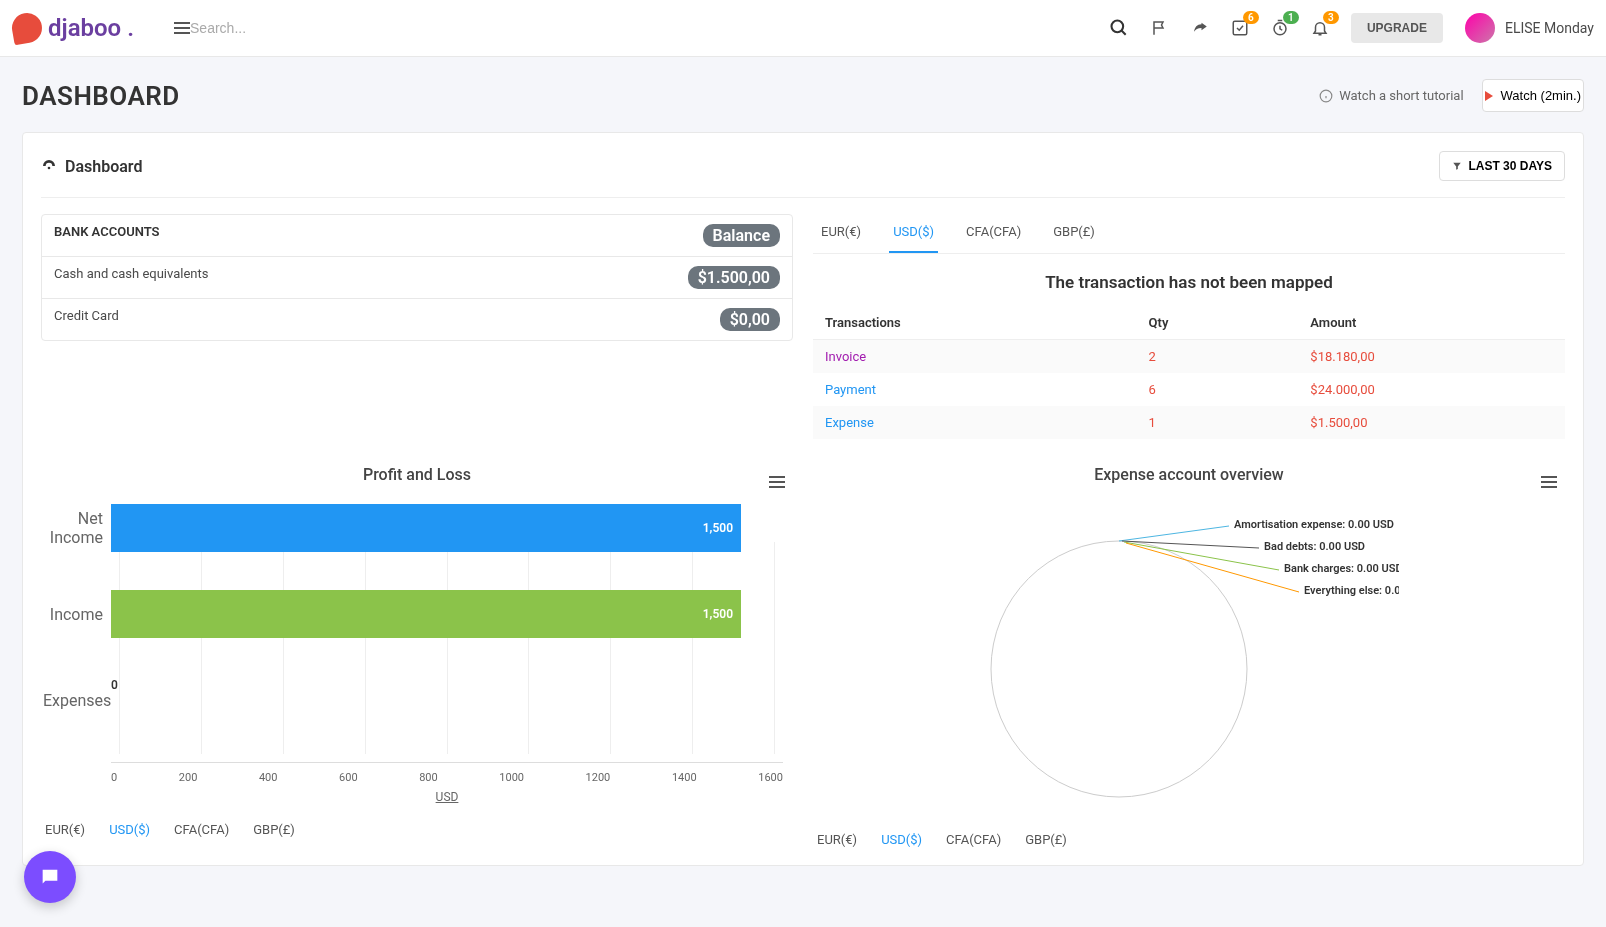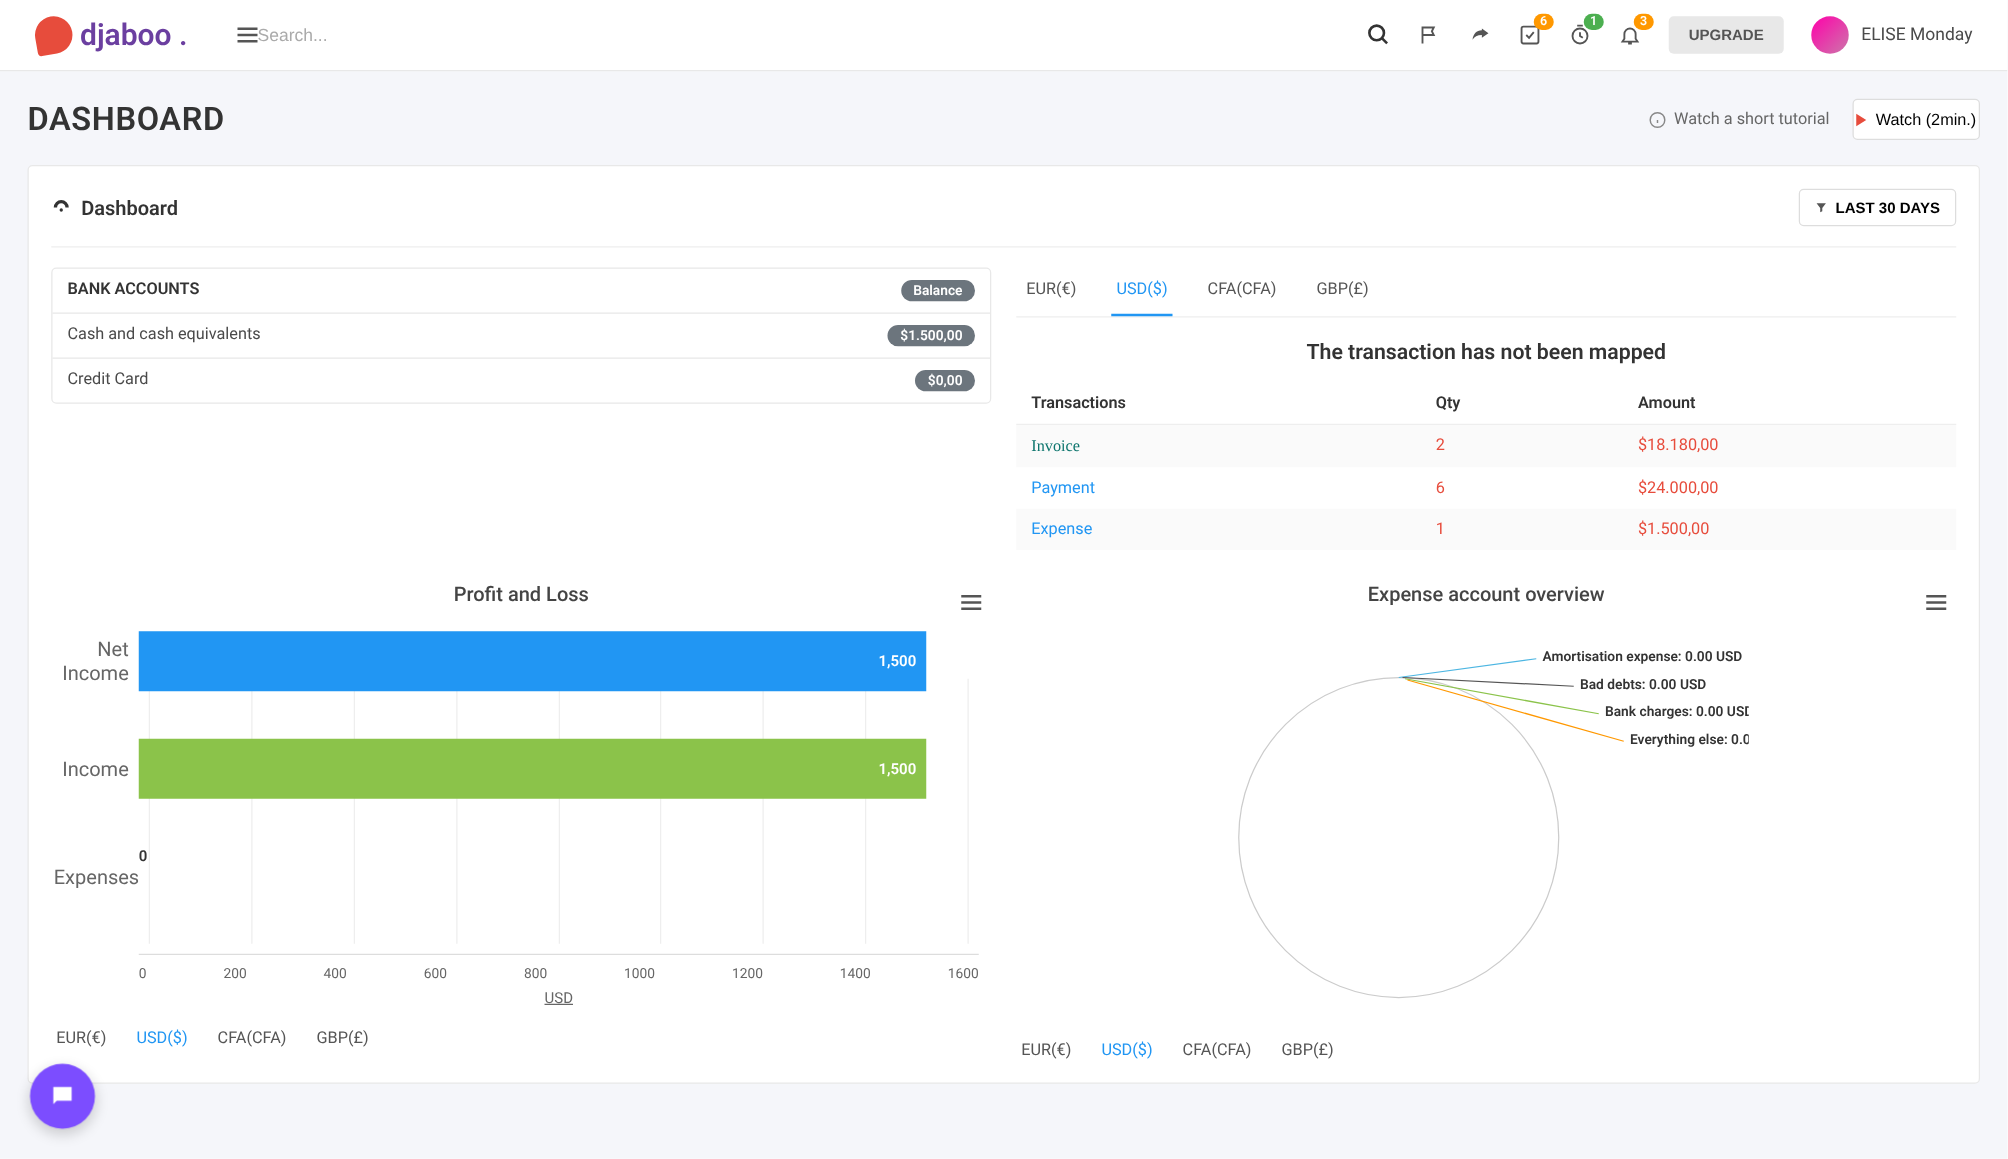--- a/index.html
+++ b/index.html
@@ -1,17 +1,17 @@
 <!DOCTYPE html>
 <html><head>
 <meta charset="utf-8">
 <style>
 * { margin: 0; padding: 0; box-sizing: border-box; }
 body { font-family: -apple-system, BlinkMacSystemFont, "Segoe UI", Roboto, sans-serif; background: #f5f6fa; color: #4a4a4a; font-size: 14px; }
-.topbar { background: #fff; height: 57px; display: flex; align-items: center; padding: 0 28px; border-bottom: 1px solid #e8e8e8; }
+.topbar { background: #fff; height: 57px; display: flex; align-items: center; padding: 0 12px; border-bottom: 1px solid #e8e8e8; }
 .logo { display: flex; align-items: center; gap: 6px; font-size: 24px; font-weight: 600; color: #6b3fa0; }
 .logo-icon { width: 30px; height: 30px; background: #e74c3c; border-radius: 50% 50% 50% 10%; transform: rotate(-10deg); }
 .menu-toggle { margin-left: 40px; cursor: pointer; }
 .search-area { flex: 1; display: flex; justify-content: flex-start; }
 .search-input { border: none; outline: none; font-size: 14px; width: 300px; color: #888; }
 .search-input::placeholder { color: #aaa; }
 .topbar-right { display: flex; align-items: center; gap: 22px; }
 .icon-btn { position: relative; cursor: pointer; color: #555; display: flex; align-items: center; }
 .badge { position: absolute; top: -8px; right: -10px; background: #ff9800; color: #fff; border-radius: 10px; font-size: 10px; font-weight: 600; padding: 1px 5px; min-width: 16px; text-align: center; }
 .badge.green { background: #4caf50; }
@@ -28,21 +28,21 @@
 .card { background: #fff; border: 1px solid #e8e8e8; border-radius: 4px; padding: 18px; }
 .dashboard-section-header { display: flex; justify-content: space-between; align-items: center; margin-bottom: 16px; padding-bottom: 16px; border-bottom: 1px solid #eee; }
 .section-title { font-size: 16px; font-weight: 600; color: #333; display: flex; align-items: center; gap: 8px; }
 .filter-btn { background: #fff; border: 1px solid #ddd; padding: 7px 12px; border-radius: 4px; font-size: 12px; font-weight: 600; cursor: pointer; display: flex; align-items: center; gap: 6px; }
 .two-col { display: flex; gap: 20px; margin-top: 12px; }
 .col { flex: 1; }
 .bank-table { border: 1px solid #e8e8e8; border-radius: 4px; }
 .bank-row { display: flex; justify-content: space-between; padding: 9px 12px; border-bottom: 1px solid #e8e8e8; font-size: 13px; }
 .bank-row:last-child { border-bottom: none; }
 .bank-row.header { font-weight: 600; color: #333; }
-.pill { background: #6c757d; color: #fff; border-radius: 10px; padding: 2px 10px; font-size: 11px; font-weight: 600; }
+.pill { background: #6c757d; color: #fff; border-radius: 10px; padding: 2px 10px; font-size: 16px; font-weight: 600; }
 .tabs { display: flex; gap: 24px; border-bottom: 1px solid #eee; padding: 0 4px; }
 .tab { padding: 10px 4px 12px; font-size: 13px; color: #555; cursor: pointer; border-bottom: 2px solid transparent; }
 .tab.active { color: #2196f3; border-bottom-color: #2196f3; }
 .mapped-title { text-align: center; font-size: 17px; font-weight: 600; color: #333; padding: 18px 0 14px; }
 .trans-table { width: 100%; font-size: 13px; }
 .trans-row { display: flex; padding: 9px 12px; }
 .trans-row.header { font-weight: 600; color: #333; border-bottom: 1px solid #eee; }
 .trans-row:not(.header) { background: #fafafa; }
 .trans-row:not(.header):nth-child(odd){ background:#fff; }
 .tc1 { flex: 2; color: #2196f3; }
@@ -202,21 +202,21 @@
           <div class="tab">GBP(£)</div>
         </div>
         <div class="mapped-title">The transaction has not been mapped</div>
         <div class="trans-table">
           <div class="trans-row header">
             <div class="tc1">Transactions</div>
             <div class="tc2">Qty</div>
             <div class="tc3">Amount</div>
           </div>
           <div class="trans-row">
-            <div class="tc1"><a href="#" style="color:#0f766e;text-decoration:none;font-family:Liberation Serif, serif;">Invoice</a></div>
+            <div class="tc1"><a href="#" style="color:#a21caf;text-decoration:none;">Invoice</a></div>
             <div class="tc2">2</div>
             <div class="tc3">$18.180,00</div>
           </div>
           <div class="trans-row">
             <div class="tc1"><a href="#" style="color:#2196f3;text-decoration:none;">Payment</a></div>
             <div class="tc2">6</div>
             <div class="tc3">$24.000,00</div>
           </div>
           <div class="trans-row">
             <div class="tc1"><a href="#" style="color:#2196f3;text-decoration:none;">Expense</a></div>

